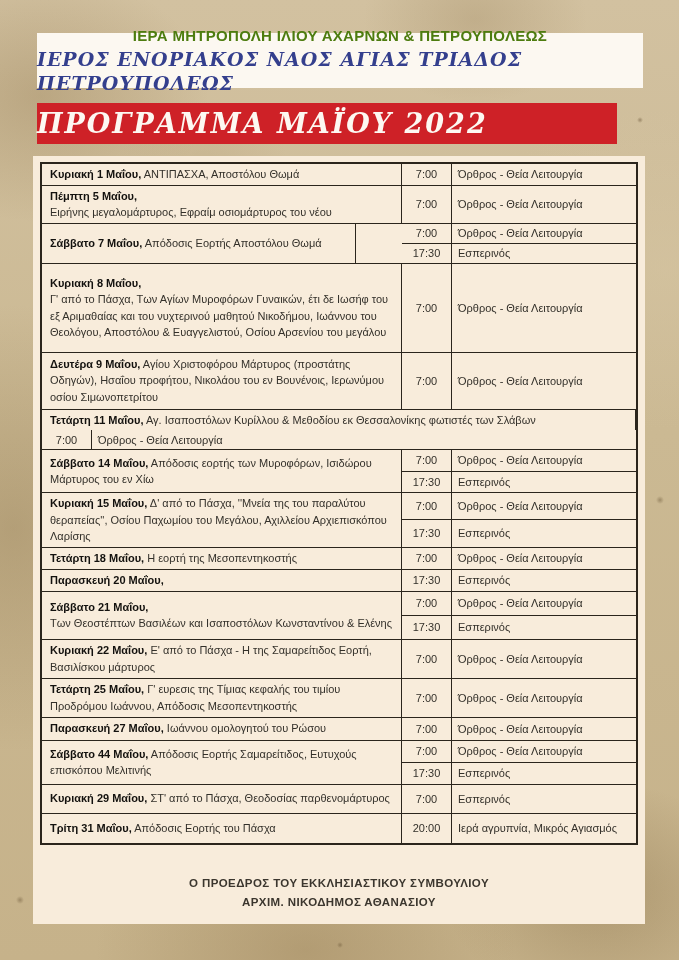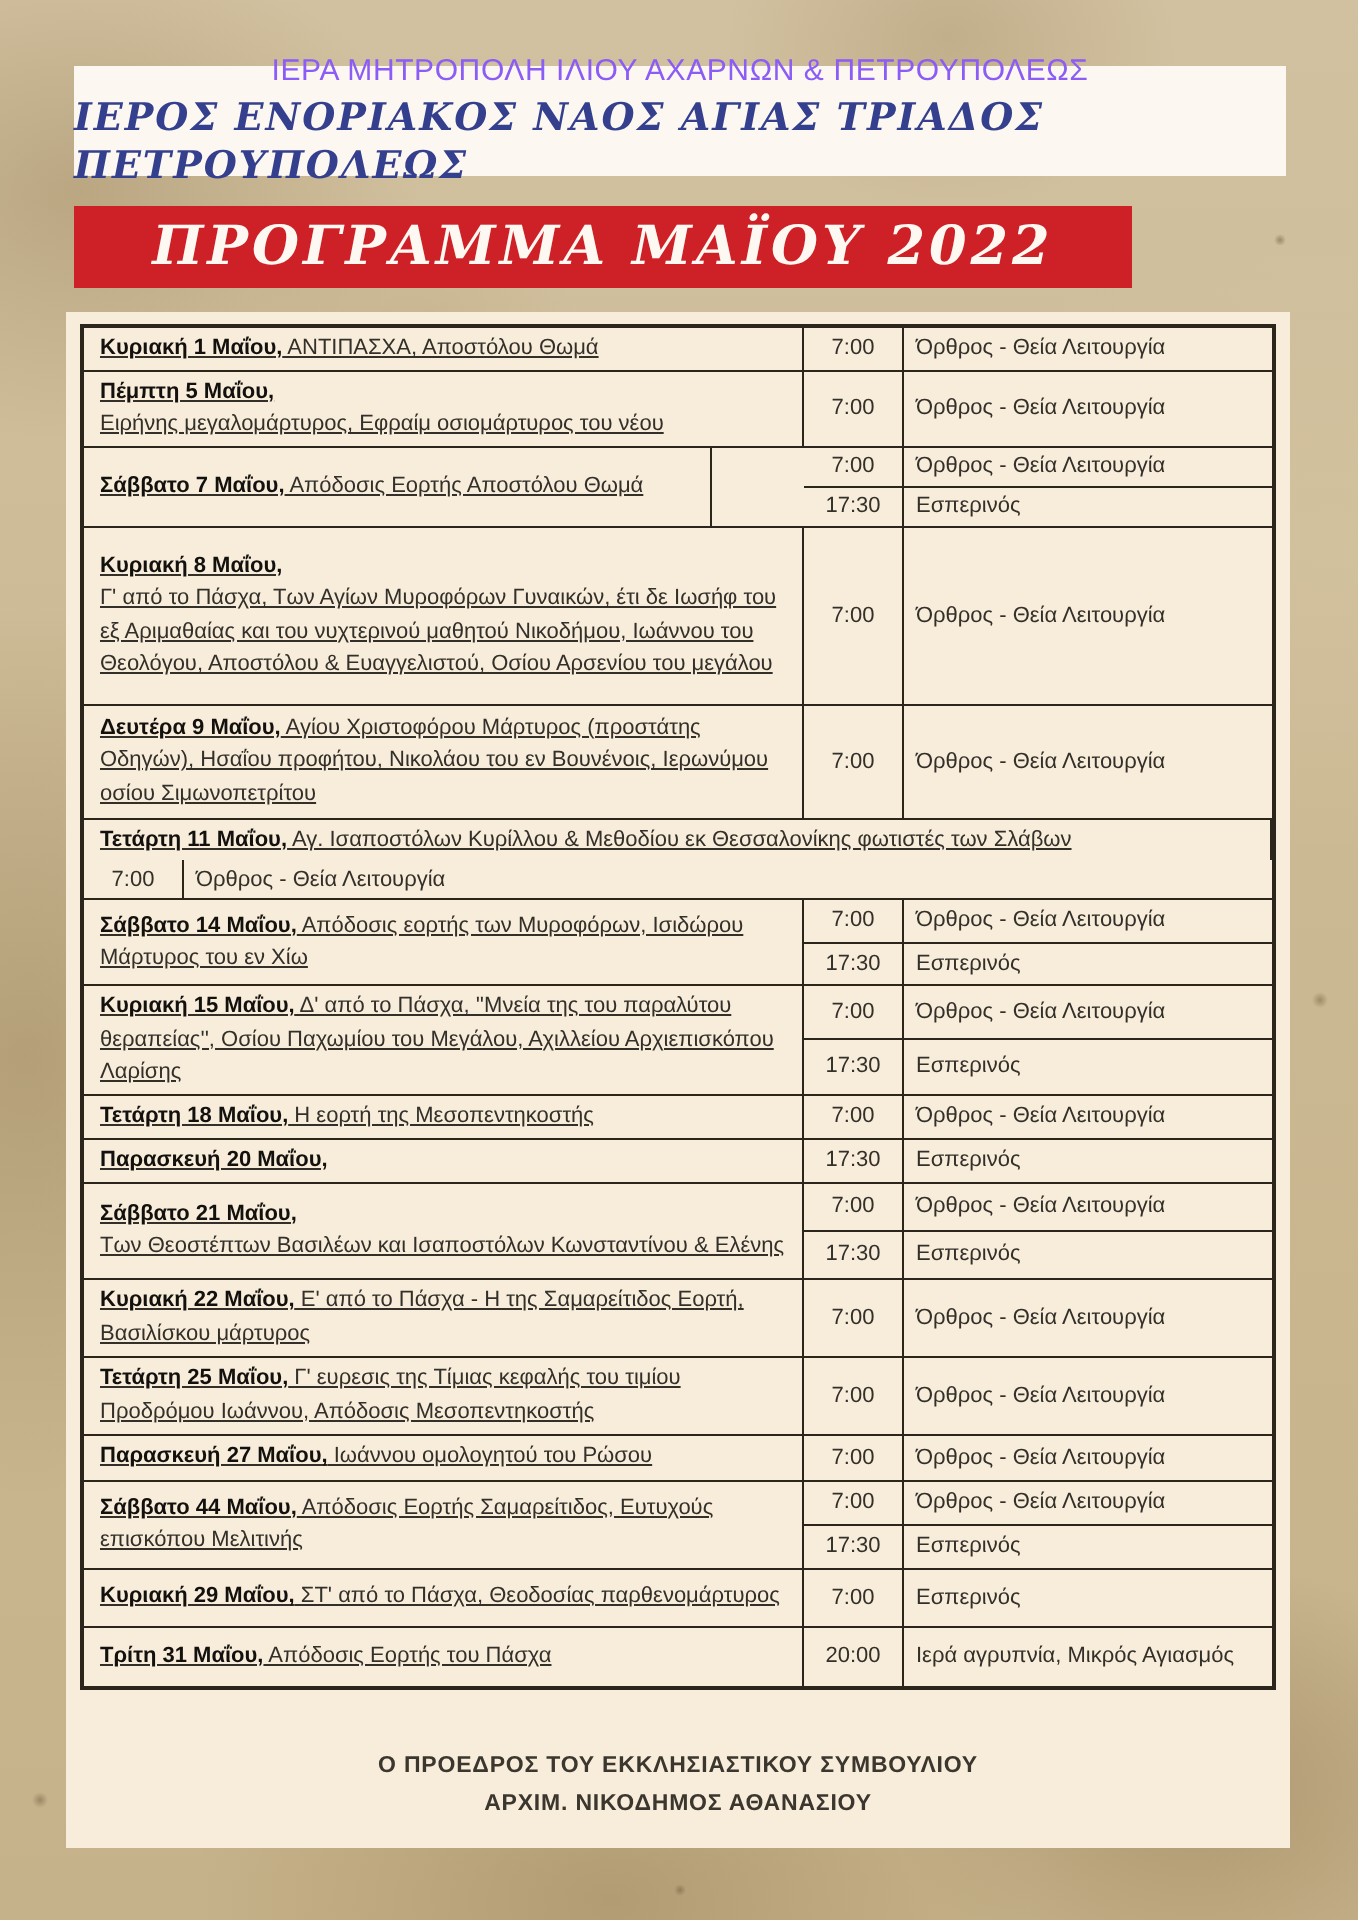--- a/index.html
+++ b/index.html
@@ -23,47 +23,47 @@
       radial-gradient(circle 2px at 60px 640px, rgba(90,70,40,.45), transparent 3px),
       radial-gradient(circle 3px at 660px 500px, rgba(90,70,40,.4), transparent 4px),
       radial-gradient(circle 2px at 640px 120px, rgba(90,70,40,.45), transparent 3px),
       radial-gradient(circle 2px at 340px 945px, rgba(90,70,40,.4), transparent 3px),
       radial-gradient(circle 3px at 20px 900px, rgba(90,70,40,.4), transparent 4px);
   }
   .header-box{
     position:absolute;left:37px;top:33px;width:606px;height:55px;
     background:#fcf8f1;display:flex;flex-direction:column;align-items:center;justify-content:center;
   }
-  .h-line1{font-size:15px;font-weight:normal;color:#8b5cf6;letter-spacing:.3px;line-height:18px;}
+  .h-line1{font-size:15px;font-weight:bold;color:#4d7c0f;letter-spacing:.3px;line-height:18px;}
   .h-line2{
     font-family:"DejaVu Serif", serif;font-style:italic;
     font-size:19px;font-weight:bold;color:#343f8d;letter-spacing:1px;line-height:24px;margin-top:2px;
   }
   .banner{
-    position:absolute;left:37px;top:103px;width:529px;height:41px;
-    background:#ce2127;display:flex;align-items:center;justify-content:center;
+    position:absolute;left:37px;top:103px;width:580px;height:41px;
+    background:#ce2127;display:flex;align-items:center;justify-content:flex-start;
   }
   .banner-text{
     font-family:"DejaVu Serif", serif;font-style:italic;font-weight:bold;
     color:#fdf8f2;font-size:27px;letter-spacing:2px;
   }
   .panel{
     position:absolute;left:33px;top:156px;width:612px;height:768px;
     background:#f8ecdb;
   }
   .sched{
     position:absolute;left:7px;top:6px;width:594px;
     border:2px solid #2b251c;background:#f8ecdb;
   }
   .row{display:flex;align-items:stretch;}
   .row + .row{border-top:1.4px solid #2b251c;}
   .cell-desc{
     flex:1;min-width:0;border-right:1.4px solid #2b251c;
     padding:2px 8px;display:flex;flex-direction:column;justify-content:center;
-    font-size:11px;line-height:16.5px;color:#33302a;text-decoration:underline;
+    font-size:11px;line-height:16.5px;color:#33302a;
   }
   .cell-desc b{color:#13110e;}
   .subs{width:234px;display:flex;flex-direction:column;}
   .sub{flex:1;display:flex;align-items:stretch;min-height:19px;}
   .sub + .sub{border-top:1.4px solid #2b251c;}
   .cell-time{
     width:49px;border-right:1.4px solid #2b251c;flex:none;
     display:flex;align-items:center;justify-content:center;
     font-size:11px;color:#33302a;
   }

